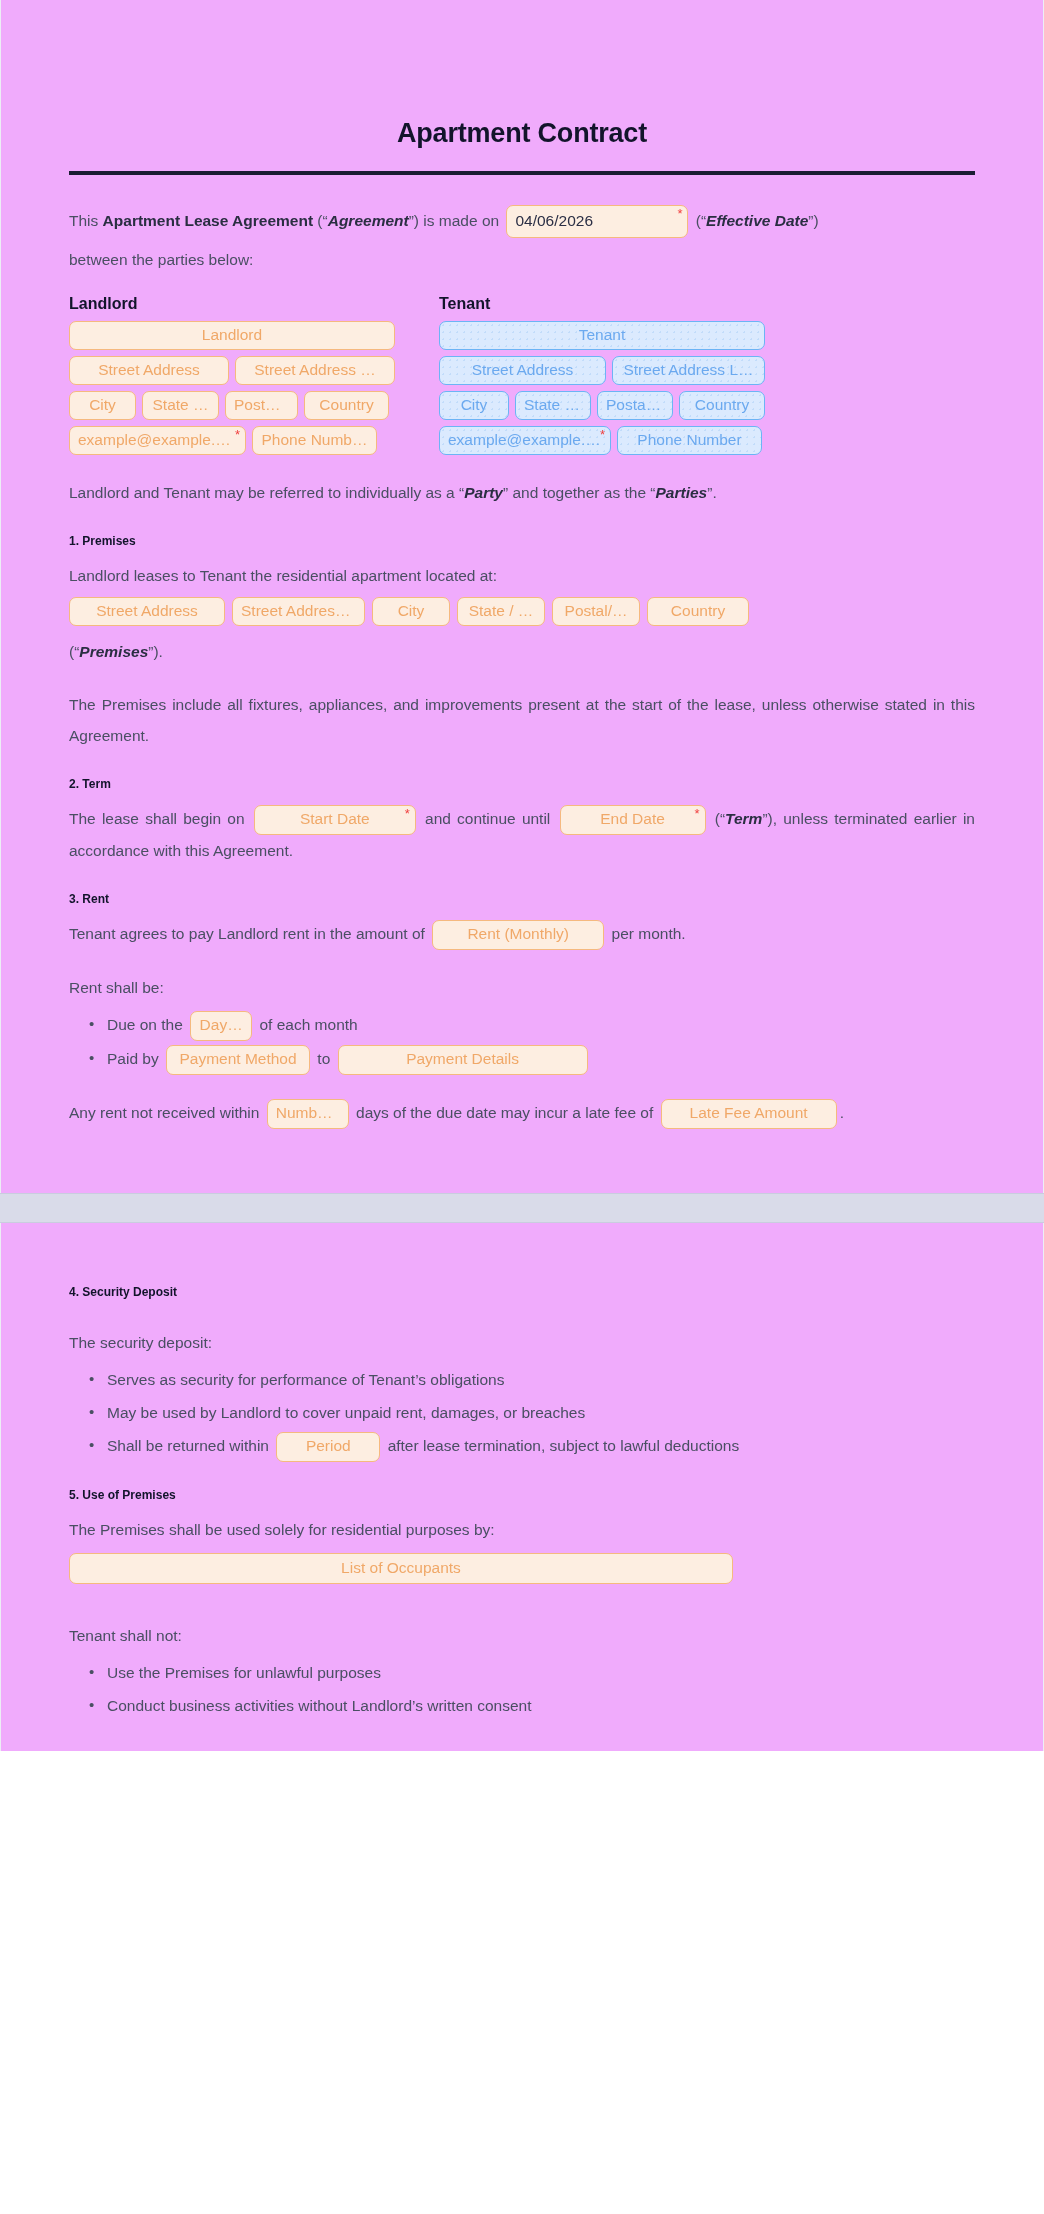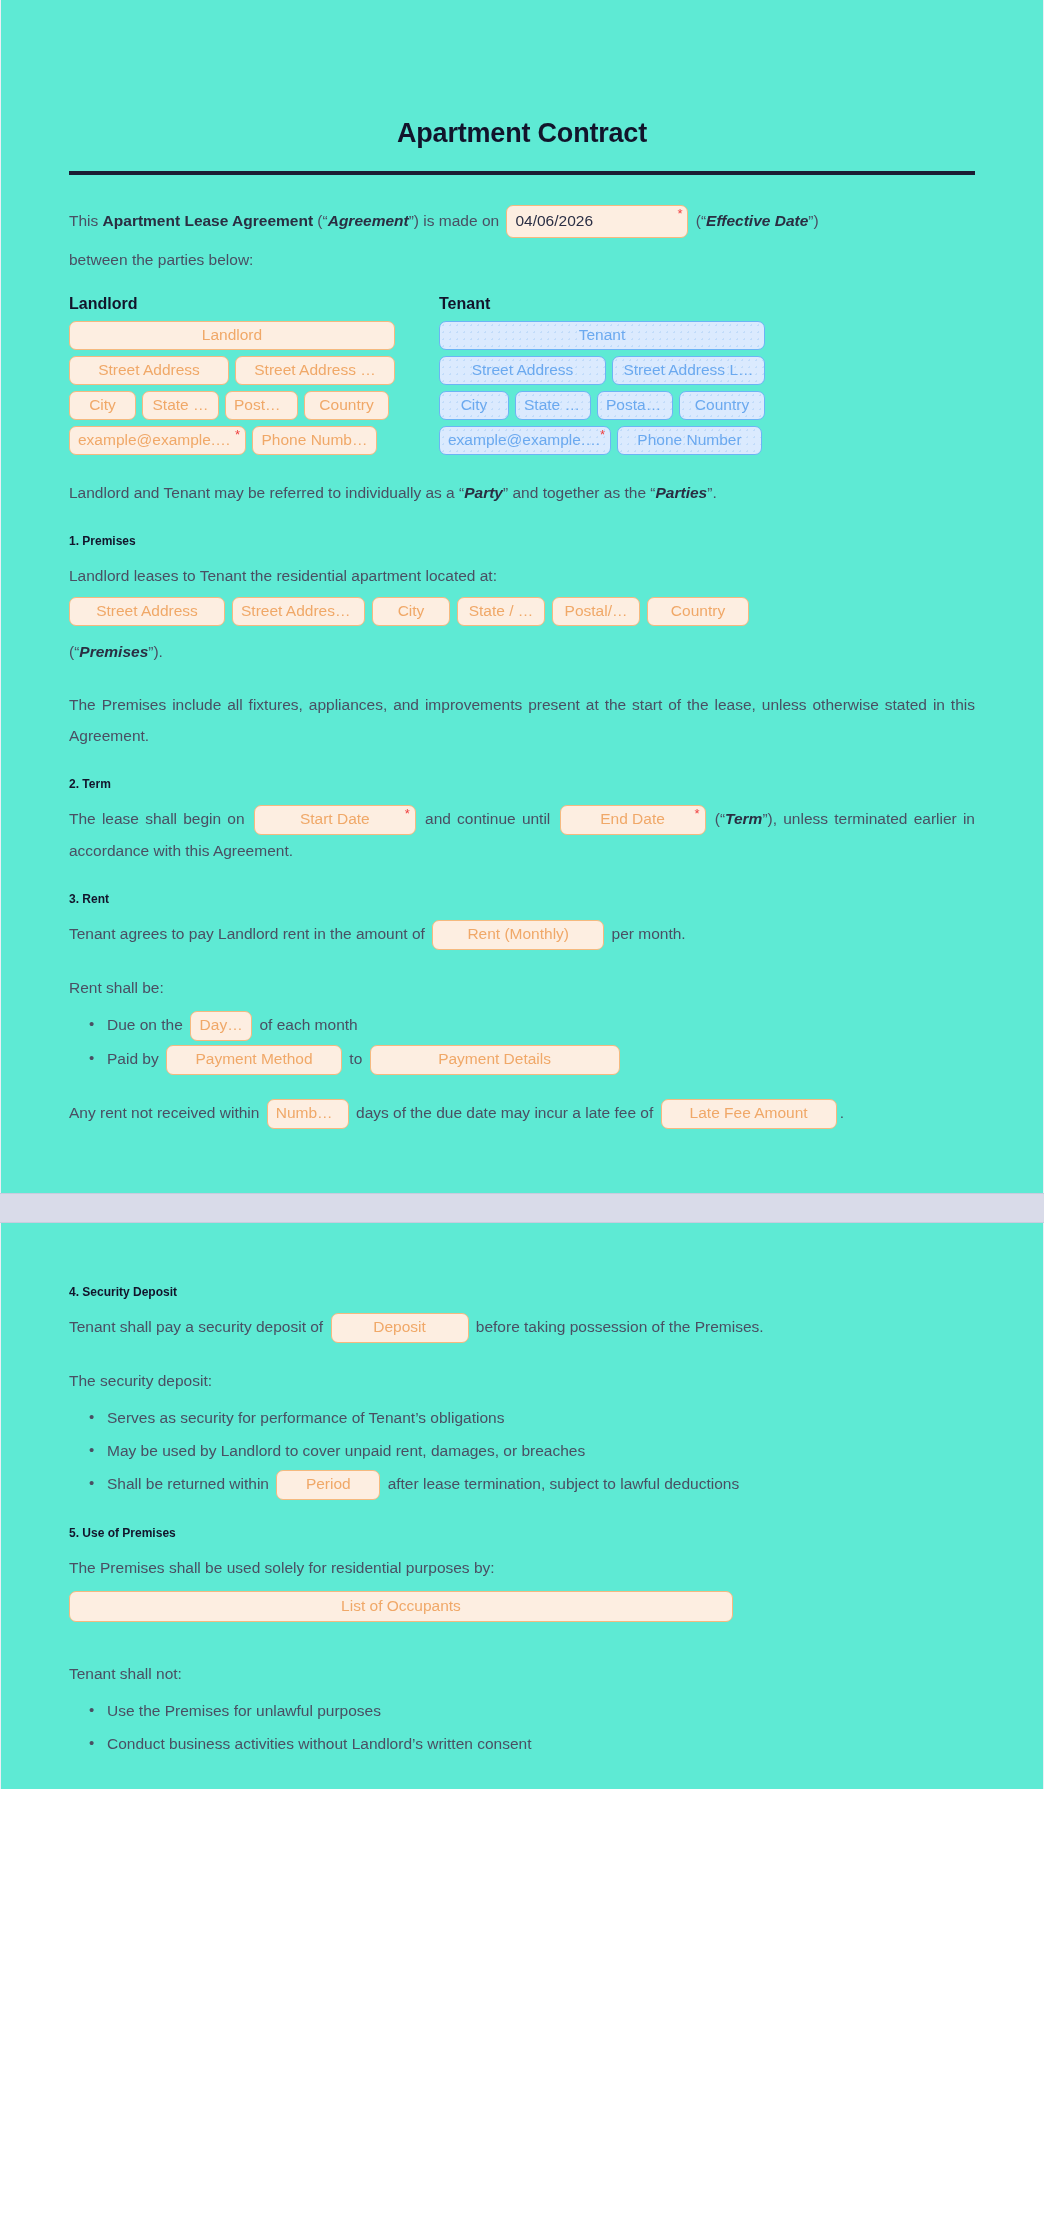--- a/index.html
+++ b/index.html
@@ -8,21 +8,21 @@
     width: 1044px;
     background: #ffffff;
     font-family: "Liberation Sans", sans-serif;
     color: #3f4458;
     -webkit-font-smoothing: antialiased;
   }
 
   .viewport { width: 1044px; position: relative; background: #f4f4f8; }
 
   .page {
-    background: #5eead4;
+    background: #f0abfc;
     width: 1044px;
     padding: 0 68px;
     position: relative;
     border-left: 1px solid #eceef5;
     border-right: 1px solid #eceef5;
   }
   .page-one { padding-top: 118px; padding-bottom: 58px; }
   .page-two { padding-top: 62px; padding-bottom: 24px; }
 
   .page-gap {
@@ -306,21 +306,21 @@
 
     <p class="body">Rent shall be:</p>
     <ul class="bullets">
       <li>
         <span>Due on the</span>
         <span class="fld o inline" style="width:62px"><span class="txt">Day…</span></span>
         <span>of each month</span>
       </li>
       <li>
         <span>Paid by</span>
-        <span class="fld o inline" style="width:176px"><span class="txt">Payment Method</span></span>
+        <span class="fld o inline" style="width:144px"><span class="txt">Payment Method</span></span>
         <span>to</span>
         <span class="fld o inline" style="width:250px"><span class="txt">Payment Details</span></span>
       </li>
     </ul>
 
     <div class="spacer-sm"></div>
 
     <p class="body just">
       <span>Any rent not received within</span>
       <span class="fld o inline" style="width:82px"><span class="txt">Numbe…</span></span>
@@ -328,25 +328,20 @@
       <span class="fld o inline" style="width:176px"><span class="txt">Late Fee Amount</span></span><span>.</span>
     </p>
 
   </div>
 
   <div class="page-gap"></div>
 
   <div class="page page-two">
 
     <h2 class="sec" style="margin-top:0">4. Security Deposit</h2>
-    <p class="body">
-      <span>Tenant shall pay a security deposit of</span>
-      <span class="fld o inline" style="width:138px"><span class="txt">Deposit</span></span>
-      <span>before taking possession of the Premises.</span>
-    </p>
 
     <div class="spacer-sm"></div>
 
     <p class="body">The security deposit:</p>
     <ul class="bullets">
       <li>Serves as security for performance of Tenant’s obligations</li>
       <li>May be used by Landlord to cover unpaid rent, damages, or breaches</li>
       <li>
         <span>Shall be returned within</span>
         <span class="fld o inline" style="width:104px"><span class="txt">Period</span></span>

